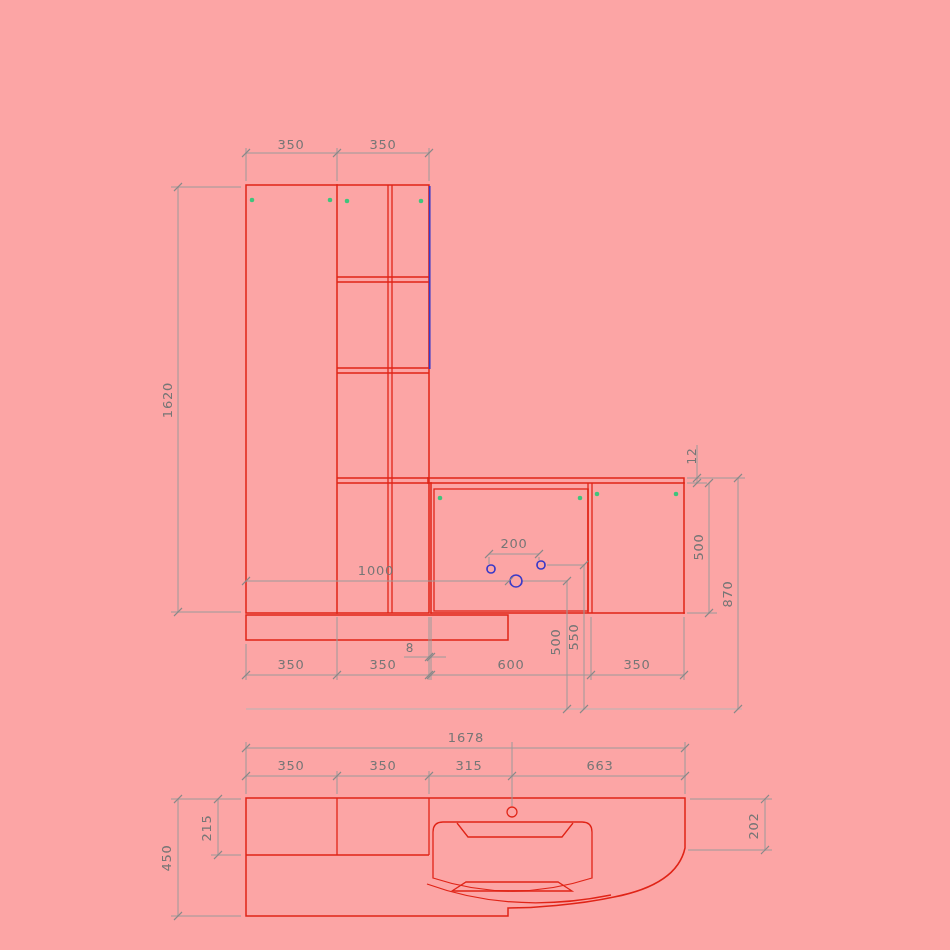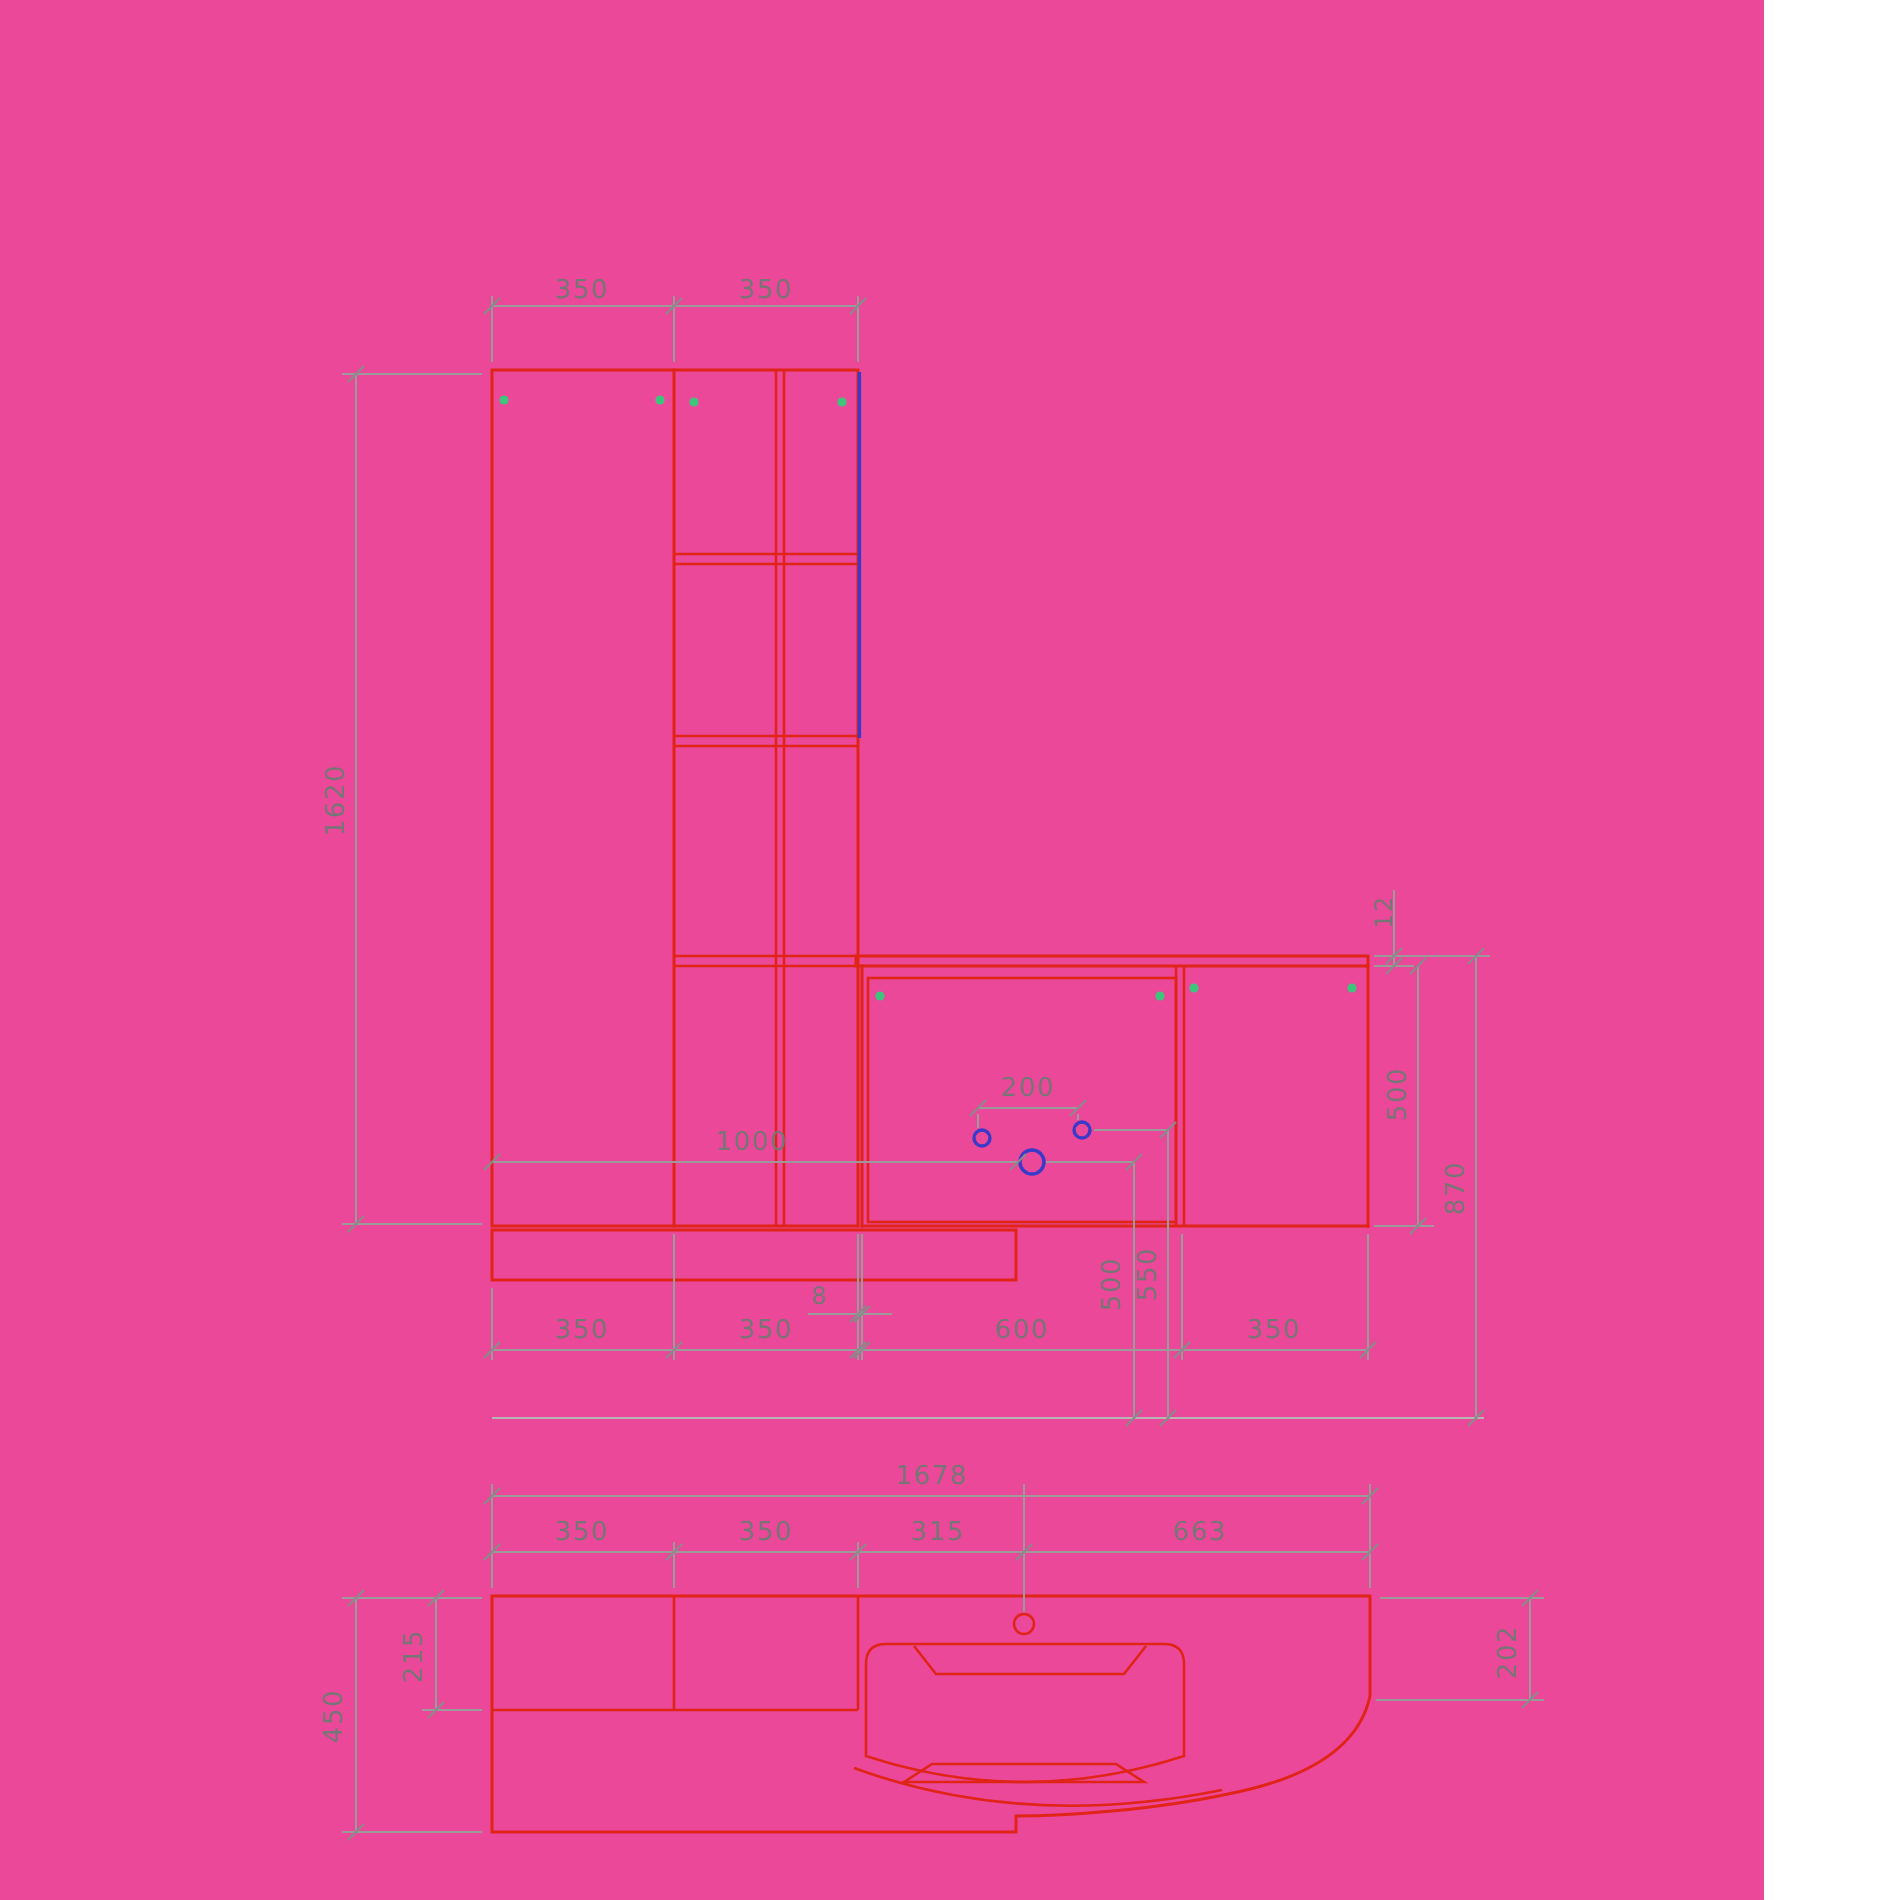--- a/index.html
+++ b/index.html
@@ -1,16 +1,16 @@
 <!DOCTYPE html>
 <html><head>
 <meta charset="utf-8">
 <style>
   html,body{margin:0;padding:0;background:#ffffff;}
-  .stage{position:relative;width:882px;height:950px;background:#ec4899;overflow:hidden;
+  .stage{position:relative;width:950px;height:950px;background:#fca5a5;overflow:hidden;
          font-family:"DejaVu Sans",sans-serif;text-align:center;}
   svg{position:absolute;left:0;top:0;}
   .red{stroke:#e02417;fill:none;stroke-width:1.5;stroke-linecap:square;}
   .redthin{stroke:#e02417;fill:none;stroke-width:1.3;}
   .blue{stroke:#3a3ac8;fill:none;stroke-width:1.7;}
   .dim{stroke:#9a9a9a;fill:none;stroke-width:1;}
   .dimlight{stroke:#b5b5b5;fill:none;stroke-width:1;}
   .tick{stroke:#8a8a8a;fill:none;stroke-width:1.1;}
   .green{fill:#3fc47c;stroke:none;}
   text{font-family:"DejaVu Sans",sans-serif;font-size:13px;fill:#767676;letter-spacing:0.8px;}

